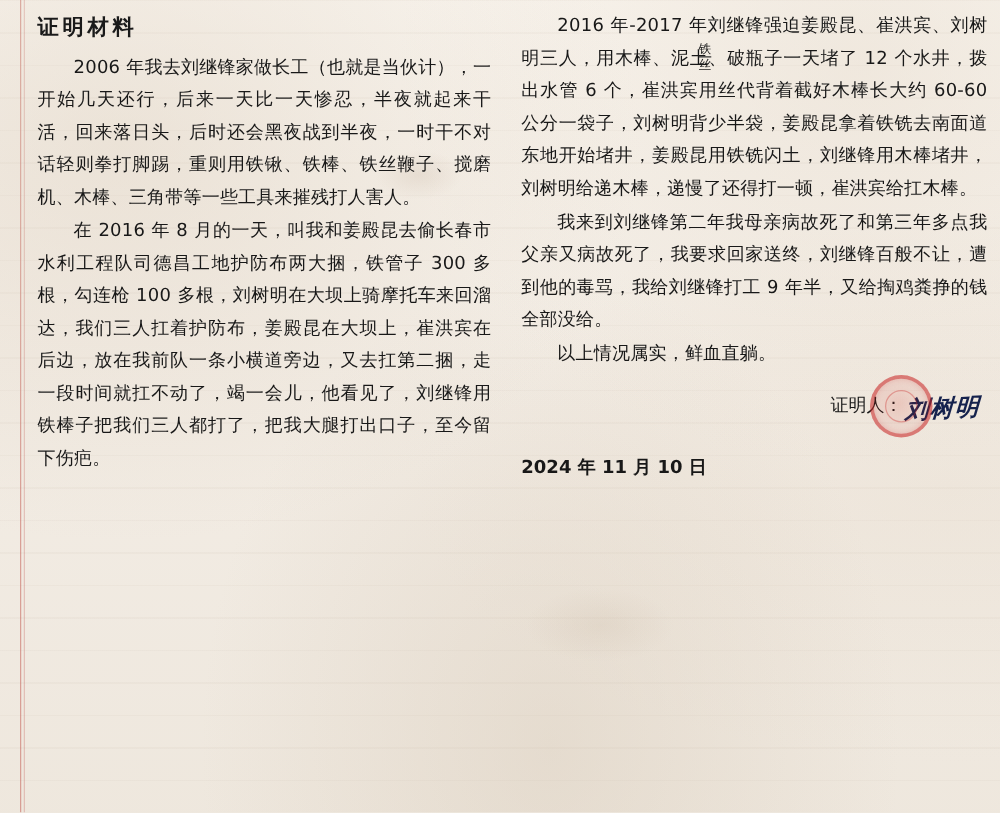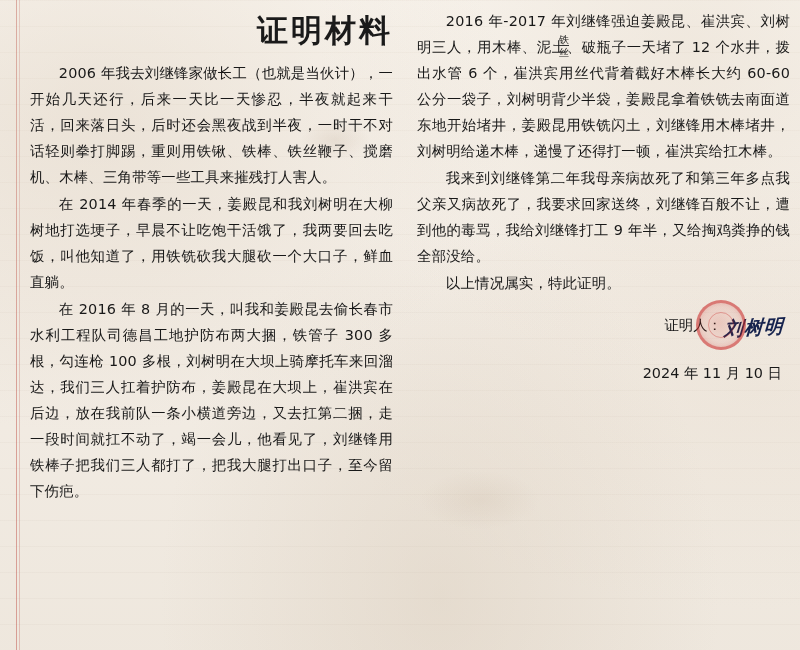--- a/index.html
+++ b/index.html
@@ -69,24 +69,24 @@
   .col-left {
     width: 382px;
     padding-right: 14px;
   }
   .col-right {
     width: 388px;
     padding-left: 10px;
   }
 
   .doc-title {
-    text-align: right;
+    text-align: left;
     font-family: Liberation Mono, monospace;
     font-weight: bold;
-    font-size: 31px;
+    font-size: 17px;
     letter-spacing: 3px;
     color: #1a1a1a;
     margin: 2px 0 8px 0;
   }
 
   p.para {
     margin: 0 0 1px 0;
     font-size: 14.4px;
     line-height: 26px;
     color: #181818;
@@ -158,24 +158,24 @@
     position: absolute;
     left: 9px;
     top: 9px;
     right: 9px;
     bottom: 9px;
     border-radius: 50%;
     border: 1px solid rgba(200, 40, 40, 0.35);
   }
   .date-row {
     margin-top: 26px;
-    text-align: right;
     font-size: 14.4px;
     color: #181818;
     padding-right: 8px;
+    font-weight: bold;
   }
 
   .smudge1 {
     position: absolute;
     left: 300px;
     top: 120px;
     width: 70px;
     height: 40px;
     background: radial-gradient(ellipse at center, rgba(190,170,150,0.22) 0%, rgba(0,0,0,0) 70%);
     pointer-events: none;
@@ -201,34 +201,33 @@
   <div class="red-margin left2"></div>
 
   <div class="smudge1"></div>
   <div class="smudge2"></div>
 
   <div class="columns">
 
     <div class="col col-left">
       <div class="doc-title">证明材料</div>
       <p class="para">2006 年我去刘继锋家做长工（也就是当伙计），一开始几天还行，后来一天比一天惨忍，半夜就起来干活，回来落日头，后时还会黑夜战到半夜，一时干不对话轻则拳打脚踢，重则用铁锹、铁棒、铁丝鞭子、搅磨机、木棒、三角带等一些工具来摧残打人害人。</p>
-      <p class="para">在 2014 年春季的一天，姜殿昆和我刘树明在大柳树地打选埂子，早晨不让吃饱干活饿了，我两要回去吃饭，叫他知道了，用铁铣砍我大腿砍一个大口子，鲜血直躺。</p>
       <p class="para">在 2016 年 8 月的一天，叫我和姜殿昆去偷长春市水利工程队司德昌工地护防布两大捆，铁管子 300 多根，勾连枪 100 多根，刘树明在大坝上骑摩托车来回溜达，我们三人扛着护防布，姜殿昆在大坝上，崔洪宾在后边，放在我前队一条小横道旁边，又去扛第二捆，走一段时间就扛不动了，竭一会儿，他看见了，刘继锋用铁棒子把我们三人都打了，把我大腿打出口子，至今留下伤疤。</p>
 
     </div>
 
     <div class="col col-right">
       <div class="tiny-note insert-fix">
         <span class="strike">铁</span>
         <span>丝</span>
       </div>
 
       <p class="para">2016 年-2017 年刘继锋强迫姜殿昆、崔洪宾、刘树明三人，用木棒、泥土、破瓶子一天堵了 12 个水井，拨出水管 6 个，崔洪宾用丝代背着截好木棒长大约 60-60 公分一袋子，刘树明背少半袋，姜殿昆拿着铁铣去南面道东地开始堵井，姜殿昆用铁铣闪土，刘继锋用木棒堵井，刘树明给递木棒，递慢了还得打一顿，崔洪宾给扛木棒。</p>
       <p class="para">我来到刘继锋第二年我母亲病故死了和第三年多点我父亲又病故死了，我要求回家送终，刘继锋百般不让，遭到他的毒骂，我给刘继锋打工 9 年半，又给掏鸡粪挣的钱全部没给。</p>
-      <p class="para">以上情况属实，特此证明。</p>
+      <p class="para">以上情况属实，鲜血直躺。</p>
 
       <div class="sign-row">
         <span class="sign-label">证明人：</span>
         <span class="signature">刘树明</span>
         <span class="seal"></span>
       </div>
 
       <div class="date-row">2024 年 11 月 10 日</div>
     </div>
 

